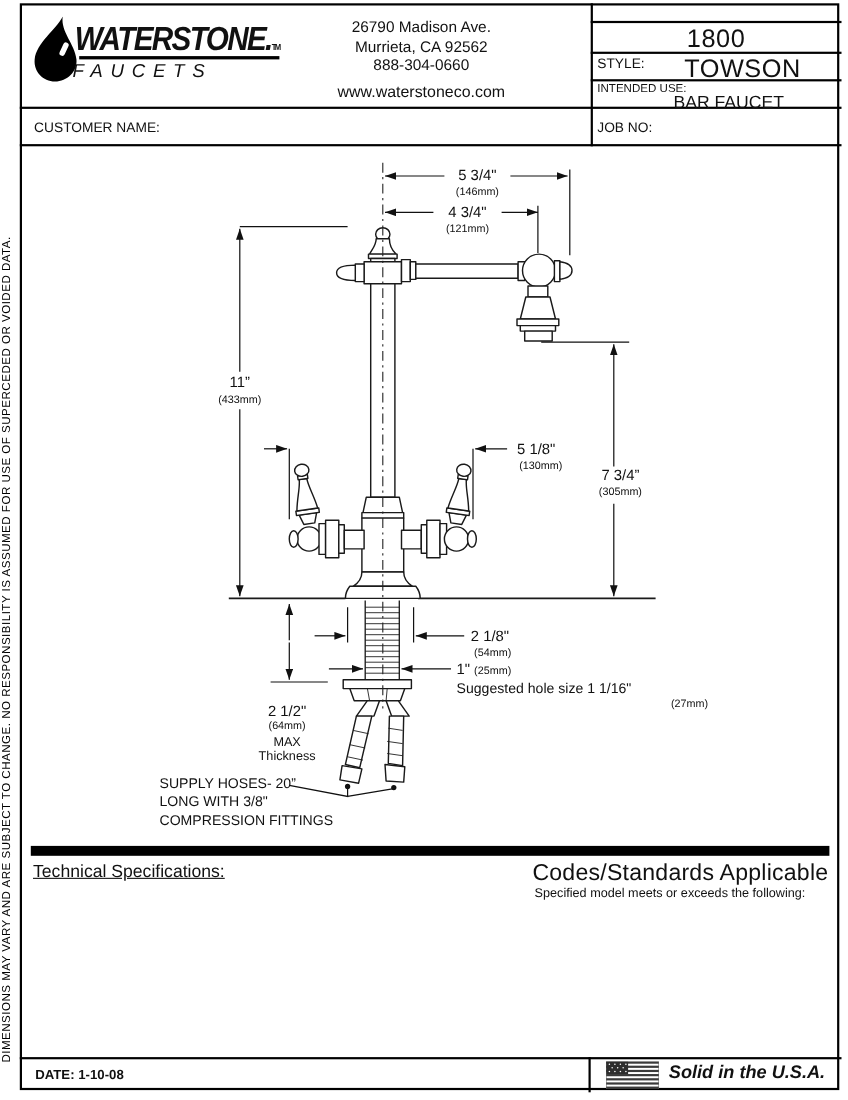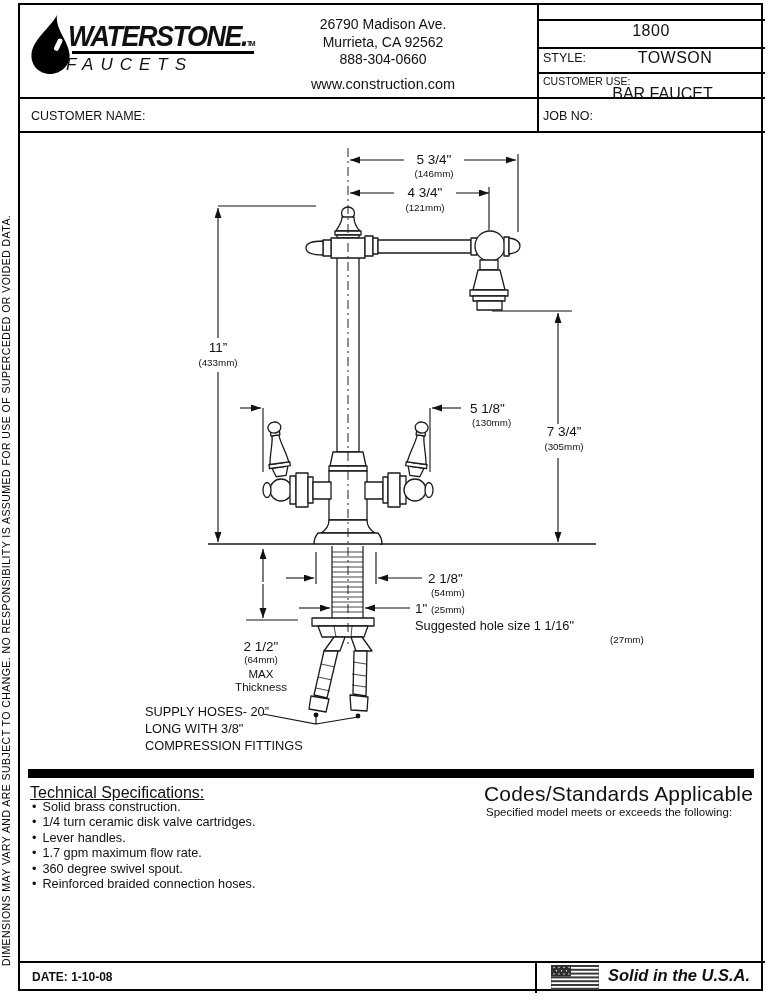--- a/index.html
+++ b/index.html
@@ -14,21 +14,21 @@
          transform:rotate(-90deg);transform-origin:0 0;
          font-size:10.5px;letter-spacing:.45px;white-space:nowrap;color:#000;}
   .brand-name{font-size:27px;font-weight:700;font-style:italic;letter-spacing:-1.5px;
               transform:scaleY(1.12);transform-origin:0 0;white-space:nowrap;}
   .brand-tm{font-size:7px;font-weight:700;font-style:normal;vertical-align:baseline;}
   .brand-sub{font-size:17px;letter-spacing:7px;}
   .addr{font-size:14px;line-height:17.5px;text-align:center;}
   .site{font-size:14.5px;text-align:center;}
   .lbl{font-size:12.5px;}
   .lbl-sm{font-size:10.5px;}
-  .big{font-size:16px;letter-spacing:.5px;text-align:center;}
+  .big{font-size:23px;letter-spacing:.5px;text-align:center;}
   .spec-h{font-size:16px;text-decoration:underline;}
   .spec-item{font-size:12.7px;line-height:15.4px;}
   .spec-item:before{content:"\2022";margin:0 6px 0 2px;}
   .codes-h{font-size:21px;letter-spacing:.2px;}
   .codes-sub{font-size:11.5px;}
   .code-item{font-size:14px;line-height:18.6px;}
   .code-item:before{content:"\2022";margin:0 6px 0 2px;}
   .date{font-size:12px;font-weight:bold;}
   .madein{font-size:16.5px;font-weight:700;font-style:italic;}
   
@@ -67,26 +67,26 @@
   </svg>
   <div class="abs brand-name" style="left:68px;top:19px;"><span>WATERSTONE.</span><span class="brand-tm">TM</span></div>
   <div class="abs bar" style="left:72px;top:51px;width:182px;height:2.5px;"></div>
   <div class="abs brand-sub" style="left:66px;top:55px;font-style:italic;">FAUCETS</div>
 
   <div class="abs addr" style="left:288px;top:16px;width:190px;">
     <div>26790 Madison Ave.</div>
     <div>Murrieta, CA 92562</div>
     <div>888-304-0660</div>
   </div>
-  <div class="abs site" style="left:288px;top:76px;width:190px;">www.construction.com</div>
+  <div class="abs site" style="left:288px;top:76px;width:190px;">www.waterstoneco.com</div>
 
   <div class="abs big" style="left:537px;top:22px;width:228px;">1800</div>
   <div class="abs lbl" style="left:543px;top:51px;">STYLE:</div>
   <div class="abs big" style="left:585px;top:49px;width:180px;">TOWSON</div>
-  <div class="abs lbl-sm" style="left:543px;top:75px;">CUSTOMER USE:</div>
+  <div class="abs lbl-sm" style="left:543px;top:75px;">INTENDED USE:</div>
   <div class="abs" style="left:560px;top:85px;width:205px;text-align:center;font-size:16px;">BAR FAUCET</div>
   <div class="abs lbl" style="left:31px;top:109px;">CUSTOMER NAME:</div>
   <div class="abs lbl" style="left:543px;top:109px;">JOB NO:</div>
 
   <svg class="abs" style="left:18px;top:132px;" width="747" height="640" viewBox="0 0 747 640">
     <defs>
       <marker id="ar" markerWidth="11" markerHeight="8" refX="10" refY="3.5" orient="auto" markerUnits="userSpaceOnUse">
         <path d="M0,0 L10,3.5 L0,7 Z" fill="#111"></path>
       </marker>
     </defs>
@@ -252,28 +252,20 @@
 
     <g>
       <text class="d3" x="127" y="584">SUPPLY HOSES- 20”</text>
       <text class="d3" x="127" y="601">LONG WITH 3/8"</text>
       <text class="d3" x="127" y="618">COMPRESSION FITTINGS</text>
       <path class="dim" d="M245,582 L298,592 L298,584 M298,592 L340,585"></path>
     </g>
   </svg>
 
   <div class="abs spec-h" style="left:30px;top:784px;">Technical Specifications:</div>
-  <div class="abs" style="left:30px;top:800px;width:430px;">
-    <div class="spec-item">Solid brass construction.</div>
-    <div class="spec-item">1/4 turn ceramic disk valve cartridges.</div>
-    <div class="spec-item">Lever handles.</div>
-    <div class="spec-item">1.7 gpm maximum flow rate.</div>
-    <div class="spec-item">360 degree swivel spout.</div>
-    <div class="spec-item">Reinforced braided connection hoses.</div>
-  </div>
 
   <div class="abs codes-h" style="left:484px;top:782px;">Codes/Standards Applicable</div>
   <div class="abs codes-sub" style="left:486px;top:806px;">Specified model meets or exceeds the following:</div>
 
   <div class="abs date" style="left:32px;top:970px;">
     <span>DATE:</span>
     <span>1-10-08</span>
   </div>
   <svg class="abs" style="left:551px;top:965px;" width="48" height="25" viewBox="0 0 48 25">
     <rect x="0" y="0" width="48" height="25" fill="#fff" stroke="#555" stroke-width="0.8"></rect>

